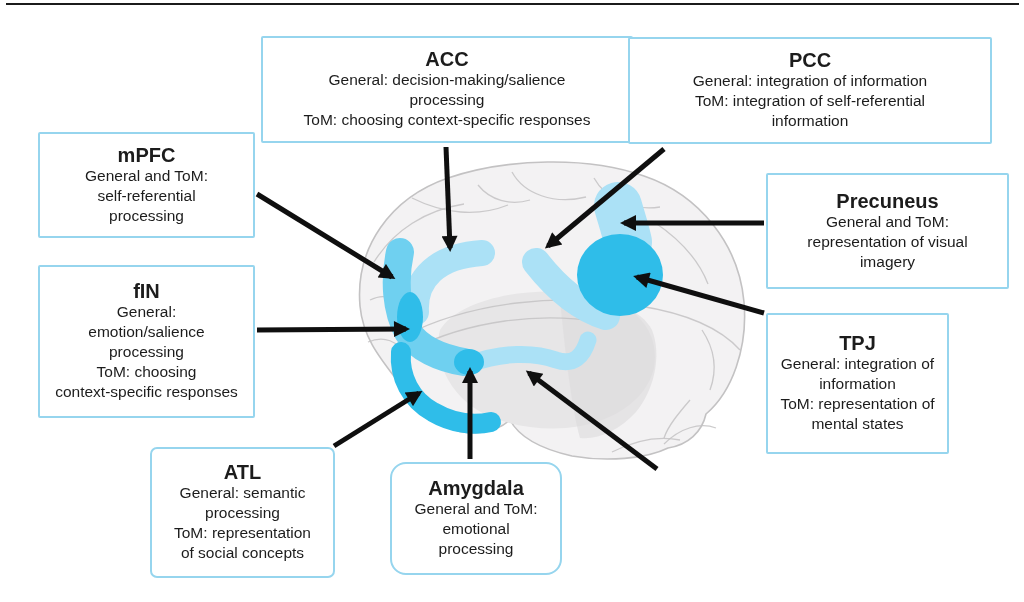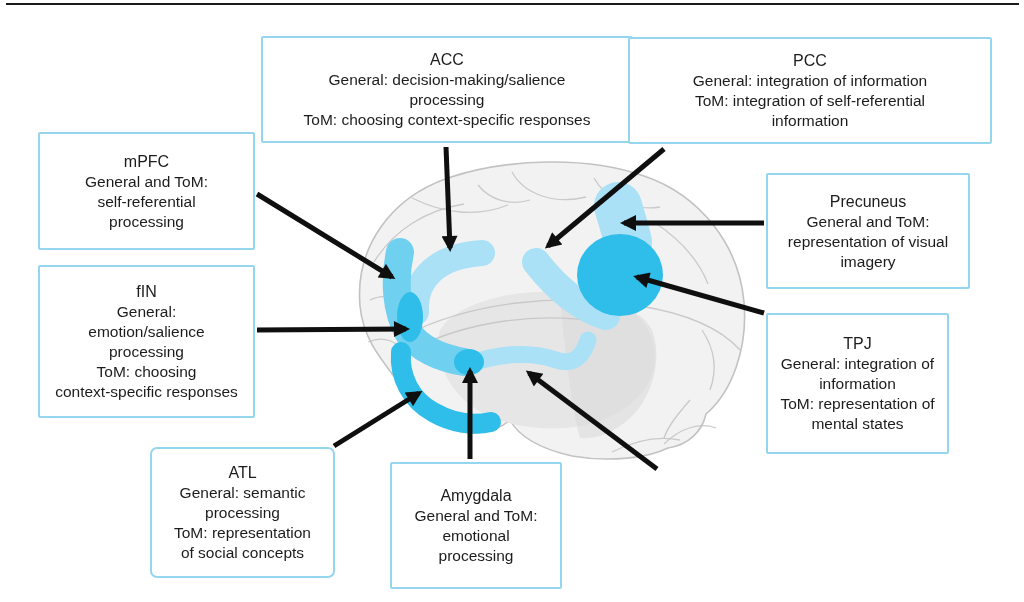--- a/index.html
+++ b/index.html
@@ -25,30 +25,30 @@
   }
   .top-rule{position:absolute;left:6px;top:3px;width:1013px;height:2px;background:var(--rule);}
   .scene{position:absolute;left:0;top:0;width:1024px;height:602px;}
 
   .box{
     position:absolute;box-sizing:border-box;
     border:2px solid var(--box_border);background:var(--box_background);
     display:flex;flex-direction:column;justify-content:center;align-items:center;
     text-align:center;font-size:15.5px;line-height:20px;padding:4px 6px;border-radius:2px;
   }
-  .box-title{font-weight:normal;font-size:16px;line-height:21px;}
+  .box-title{font-weight:bold;font-size:20px;line-height:21px;}
 
   .pos-acc{left:261px;top:36px;width:372px;height:107px;}
   .pos-pcc{left:628px;top:37px;width:364px;height:107px;}
-  .pos-mpfc{left:38px;top:132px;width:217px;height:118px;}
+  .pos-mpfc{left:38px;top:132px;width:217px;height:106px;}
   .pos-fin{left:38px;top:265px;width:217px;height:153px;}
-  .pos-precuneus{left:766px;top:173px;width:204px;height:116px;}
+  .pos-precuneus{left:766px;top:173px;width:243px;height:116px;}
   .pos-tpj{left:766px;top:313px;width:183px;height:141px;}
   .pos-atl{left:150px;top:447px;width:185px;height:131px;border-radius:7px;}
-  .pos-amygdala{left:390px;top:462px;width:172px;height:127px;}
+  .pos-amygdala{left:390px;top:462px;width:172px;height:113px;border-radius:16px;}
   .pos-hippocampus{left:657px;top:471px;width:318px;height:112px;}
 
   .cortex{fill:var(--brain_fill);stroke:var(--brain_stroke);stroke-width:1.6;}
   .sulcus{fill:none;stroke:var(--brain_stroke);stroke-width:1.3;opacity:.85;}
   .inner{fill:var(--brain_inner);}
   .deep{fill:var(--brain_deep);opacity:.6;}
   .band-light{fill:none;stroke:var(--region_light);stroke-linecap:round;}
   .band-mid{fill:none;stroke:var(--region_medium);stroke-linecap:round;}
   .band-dark{fill:none;stroke:var(--region_dark);stroke-linecap:round;}
   .hl-dark{fill:var(--region_dark);}

